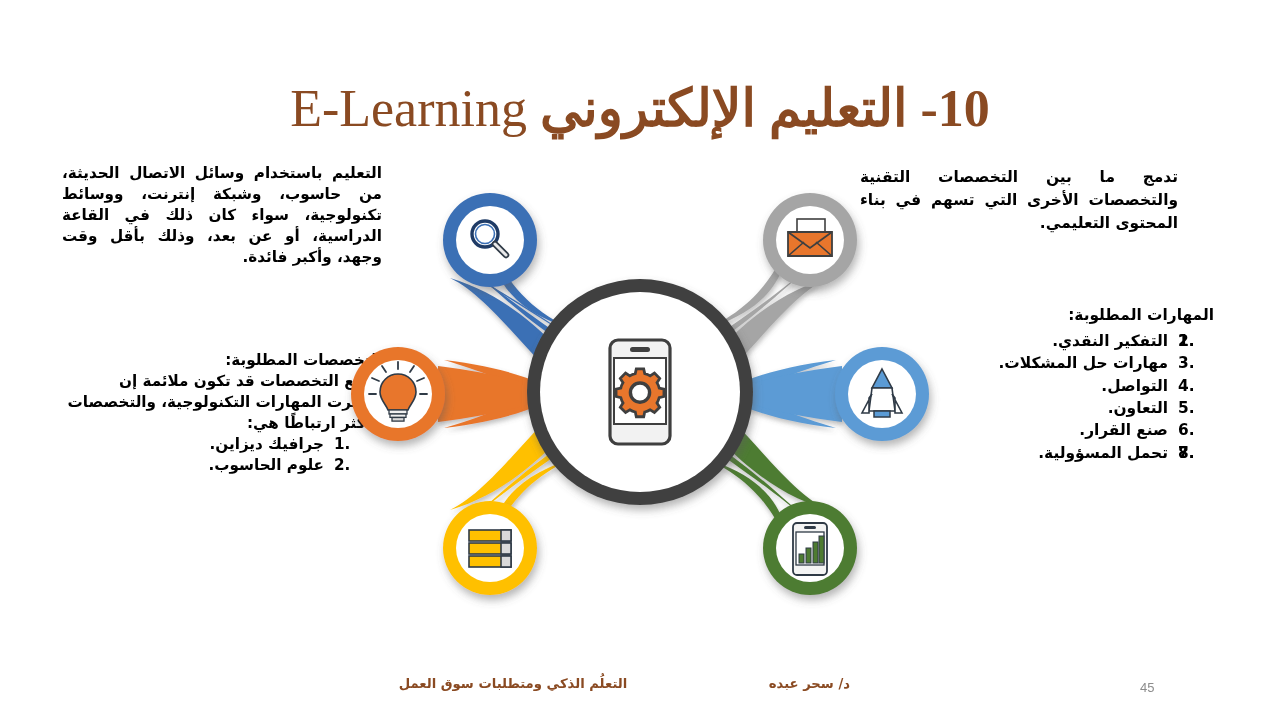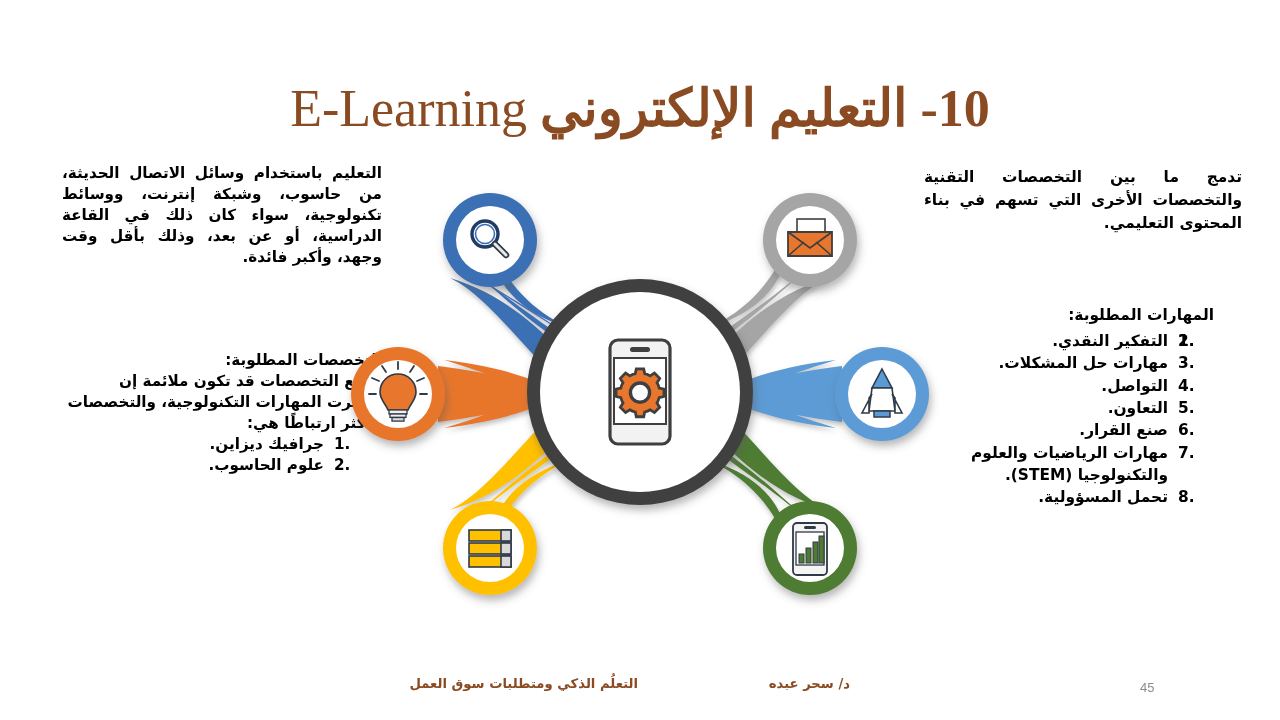--- a/index.html
+++ b/index.html
@@ -57,21 +57,21 @@
 
   #left-block2 {
     left: 62px;
     top: 350px;
     width: 320px;
     font-size: 15.2px;
     line-height: 1.38;
   }
 
   #right-para {
-    left: 924px;
+    left: 860px;
     top: 166px;
     width: 318px;
     font-size: 15.4px;
     line-height: 1.48;
     text-align: justify;
     text-align-last: right;
   }
 
   #right-skills-head {
     left: 896px;
@@ -127,21 +127,21 @@
     width: 604px;
     height: 456px;
   }
 
   
   #footer-left {
     position: absolute;
     left: 388px;
     top: 676px;
     width: 250px;
-    text-align: right;
+    text-align: center;
     direction: rtl;
     color: #8A4A22;
     font-weight: 700;
     font-size: 13.2px;
     font-family: "DejaVu Sans", "Liberation Sans", sans-serif;
   }
   #footer-center {
     position: absolute;
     left: 690px;
     top: 676px;
@@ -212,21 +212,20 @@
     <li>
       <span class="num">5.</span>
       <span class="itxt">التعاون.</span>
     </li>
     <li>
       <span class="num">6.</span>
       <span class="itxt">صنع القرار.</span>
     </li>
     <li>
       <span class="num">7.</span>
-      <span class="itxt">مهارات الرياضيات والعلوم والتكنولوجيا (STEM).</span>
     </li>
     <li>
       <span class="num">8.</span>
       <span class="itxt">تحمل المسؤولية.</span>
     </li>
   </ol>
 </div>
 
 <div id="diagram">
 <svg viewBox="0 0 604 456" xmlns="http://www.w3.org/2000/svg">

